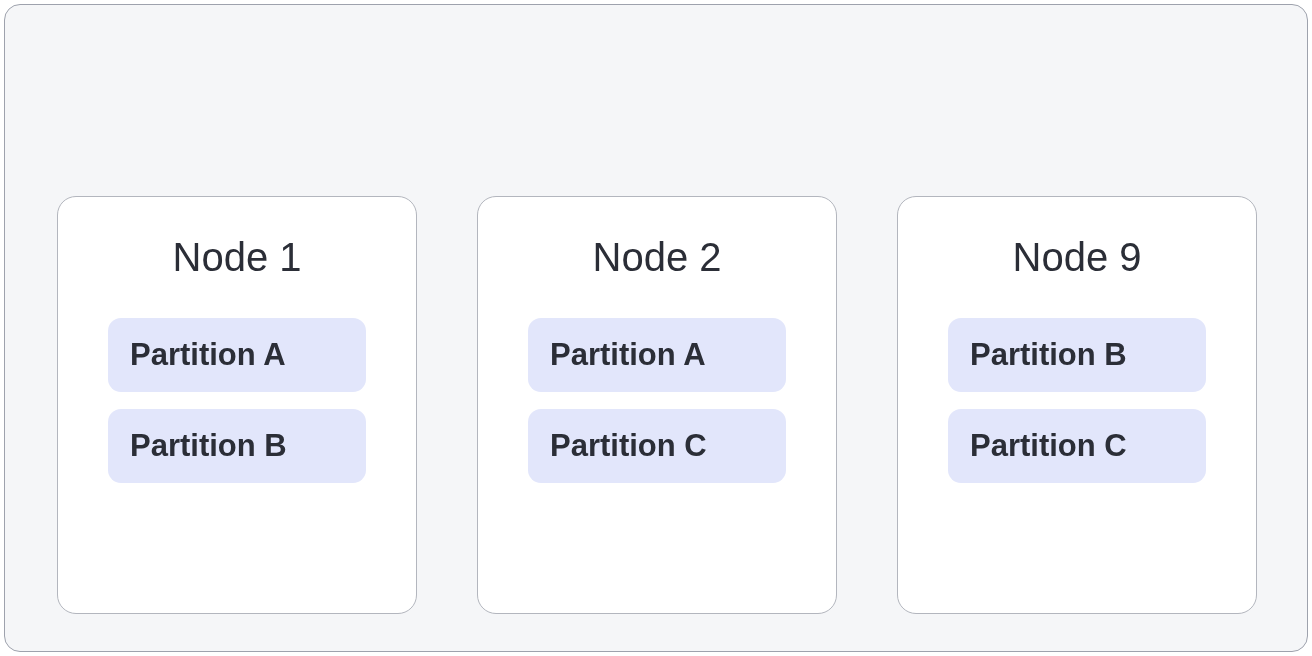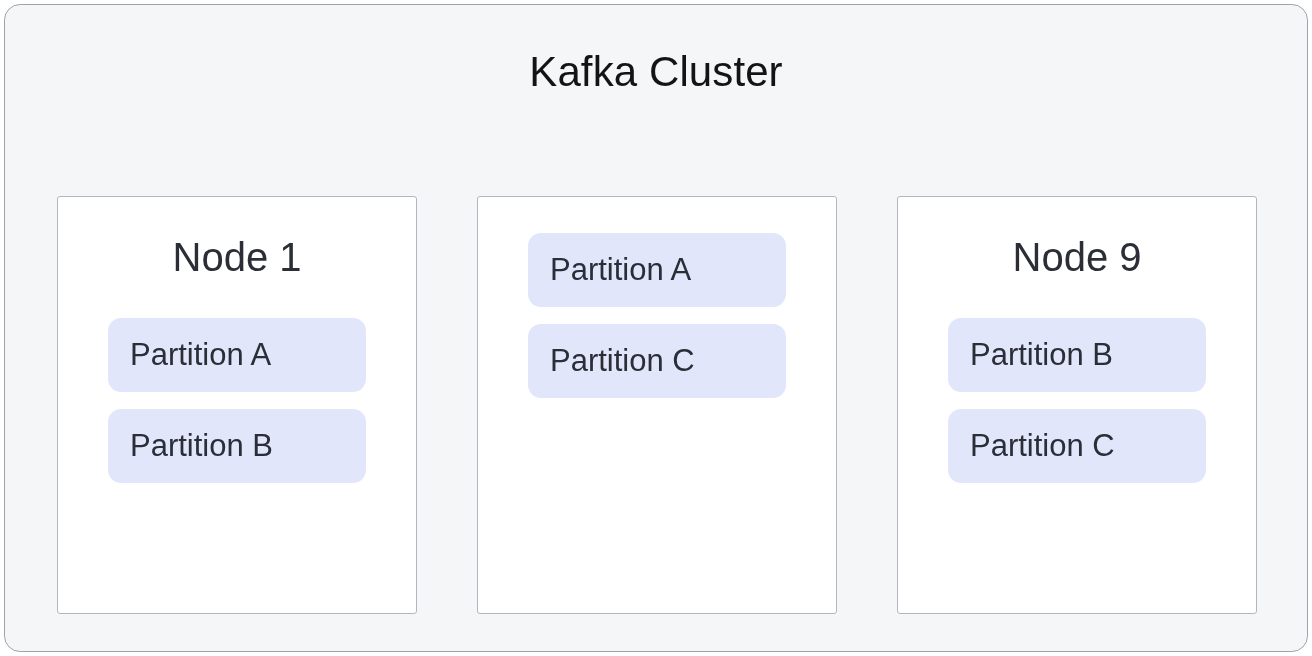--- a/index.html
+++ b/index.html
@@ -60,21 +60,21 @@
     justify-content: space-between;
     align-items: stretch;
   }
 
   .node-card {
     box-sizing: border-box;
     width: 360px;
     height: 418px;
     background: #ffffff;
     border: 1.5px solid #b3b6be;
-    border-radius: 3px;
+    border-radius: 19px;
     position: relative;
     display: flex;
     flex-direction: column;
     align-items: center;
   }
 
   .node-title {
     margin-top: 35px;
     font-size: 40px;
     line-height: 50px;
@@ -101,49 +101,49 @@
     border-radius: 13px;
     display: flex;
     align-items: center;
     justify-content: flex-start;
     padding-left: 22px;
   }
 
   .partition-label {
     font-size: 31px;
     line-height: 38px;
-    font-weight: 400;
+    font-weight: 700;
     color: #2b2e37;
     white-space: nowrap;
   }
 </style>
 </head>
 <body>
 
 <div id="diagram-canvas">
 
   <div class="cluster-box">
 
-    <div class="cluster-title">Kafka Cluster</div>
 
     <div class="nodes-row">
 
       <div class="node-card">
         <div class="node-title">Node 1</div>
         <div class="partition-list">
           <div class="partition-pill">
             <span class="partition-label">Partition A</span>
           </div>
           <div class="partition-pill">
             <span class="partition-label">Partition B</span>
           </div>
         </div>
       </div>
 
       <div class="node-card">
+        <div class="node-title">Node 2</div>
         <div class="partition-list">
           <div class="partition-pill">
             <span class="partition-label">Partition A</span>
           </div>
           <div class="partition-pill">
             <span class="partition-label">Partition C</span>
           </div>
         </div>
       </div>
 

